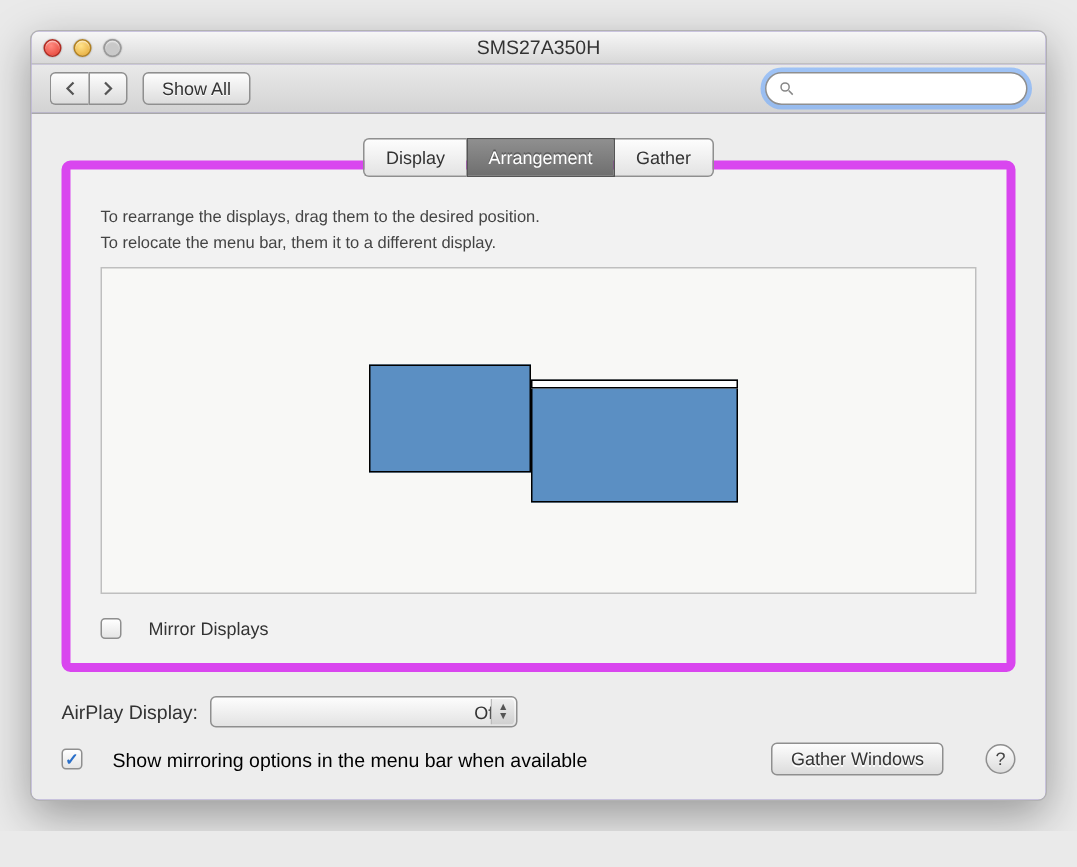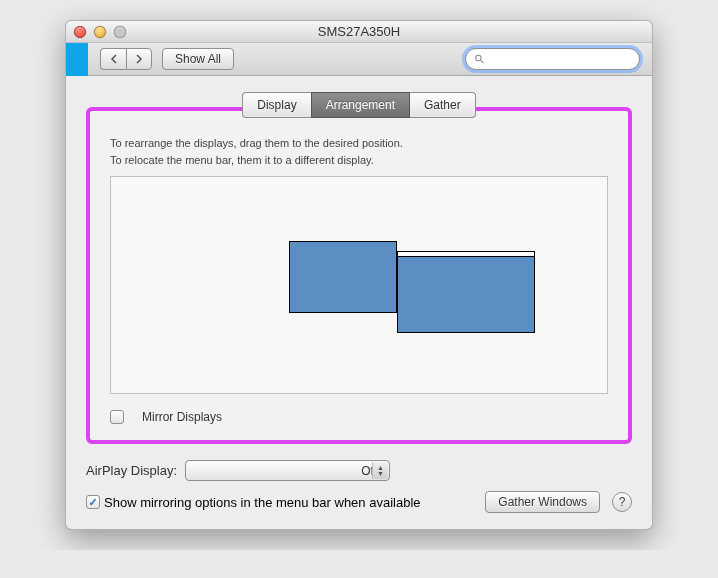--- a/index.html
+++ b/index.html
@@ -5,23 +5,23 @@
   * { box-sizing: border-box; }
   body {
     margin: 0;
     padding: 20px;
     background: #eaeaea;
     font-family: "Lucida Grande", "Helvetica Neue", Arial, sans-serif;
     font-size: 13px;
     color: #000;
   }
   .window {
-    width: 588px;
+    width: 678px;
     margin: 0 auto;
-    background: #0ea5e9;
+    background: #c4b5fd;
     border: 1px solid #b2b2b2;
     border-radius: 6px;
     box-shadow: 0 10px 30px rgba(0,0,0,0.35);
     overflow: hidden;
   }
   .titlebar {
     height: 22px;
     background: linear-gradient(#f7f7f7, #d8d8d8);
     display: flex;
     align-items: center;
@@ -49,21 +49,20 @@
     pointer-events: none;
   }
   .toolbar {
     height: 33px;
     background: linear-gradient(#e9e9e9, #d3d3d3);
     display: flex;
     align-items: center;
     padding: 0 12px;
     border-bottom: 1px solid #a8a8a8;
     gap: 10px;
-    margin-left: 22px;
   }
   .navbtns { display:flex; }
   .navbtn {
     width: 26px; height: 22px;
     background: linear-gradient(#fdfdfd,#dcdcdc);
     border: 1px solid #8f8f8f;
     display:flex; align-items:center; justify-content:center;
     font-size: 11px; color:#555;
   }
   .navbtn:first-child { border-radius: 4px 0 0 4px; border-right:none;}
@@ -121,21 +120,21 @@
   .seg:last-child { border-radius: 0 4px 4px 0; border-left:none;}
   .seg.active {
     background: linear-gradient(#8f8f8f,#6f6f6f);
     color: #fff;
     text-shadow: 0 -1px 0 rgba(0,0,0,0.3);
     border-color:#555;
     justify-content:center;
   }
   .groupbox {
     margin-top: -11px;
-    border: 4px solid #d946ef;
+    border: 6px solid #d946ef;
     border-radius: 6px;
     background: #f2f2f2;
     padding: 24px 20px 16px 20px;
   }
   .instructions {
     font-size: 11px;
     color: #444;
     line-height: 1.5;
     margin-bottom: 8px;
   }
@@ -218,21 +217,21 @@
     width:16px;
     background: linear-gradient(#efefef,#d0d0d0);
     border-left:1px solid #bbb;
     border-radius: 0 3px 3px 0;
     display:flex; flex-direction:column; align-items:center; justify-content:center;
     font-size:7px; line-height:6px; color:#555;
   }
   .bottom-row {
     display: flex;
     align-items: center;
-    gap: 4px;
+    gap: 20px;
   }
   .help {
     width:20px; height:20px;
     border:1px solid #8f8f8f;
     border-radius:50%;
     background: linear-gradient(#fdfdfd,#dcdcdc);
     display:flex; align-items:center; justify-content:center;
     font-size:12px; color:#444;
     margin-left:8px;
   }

